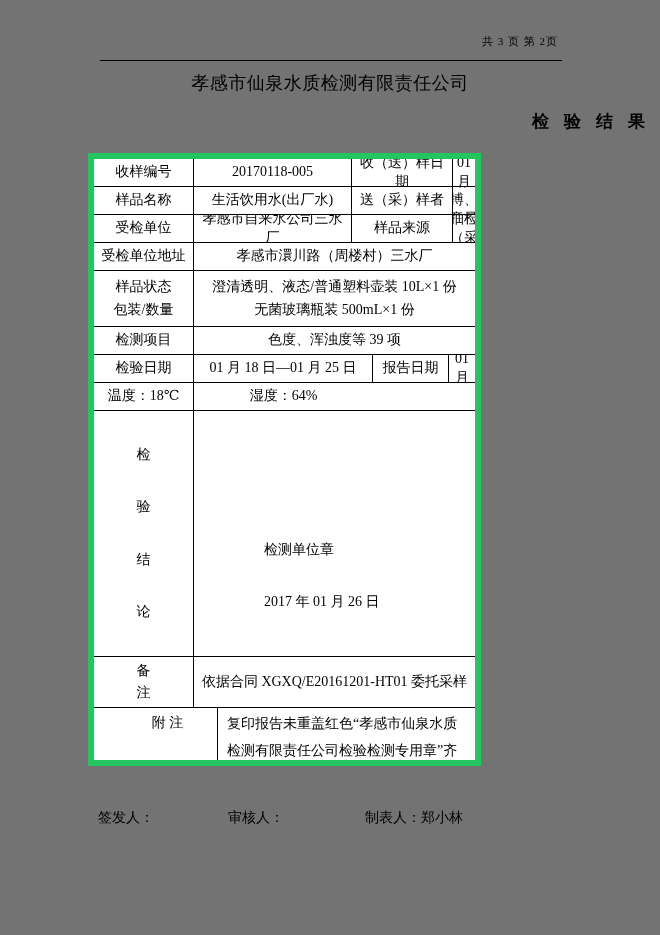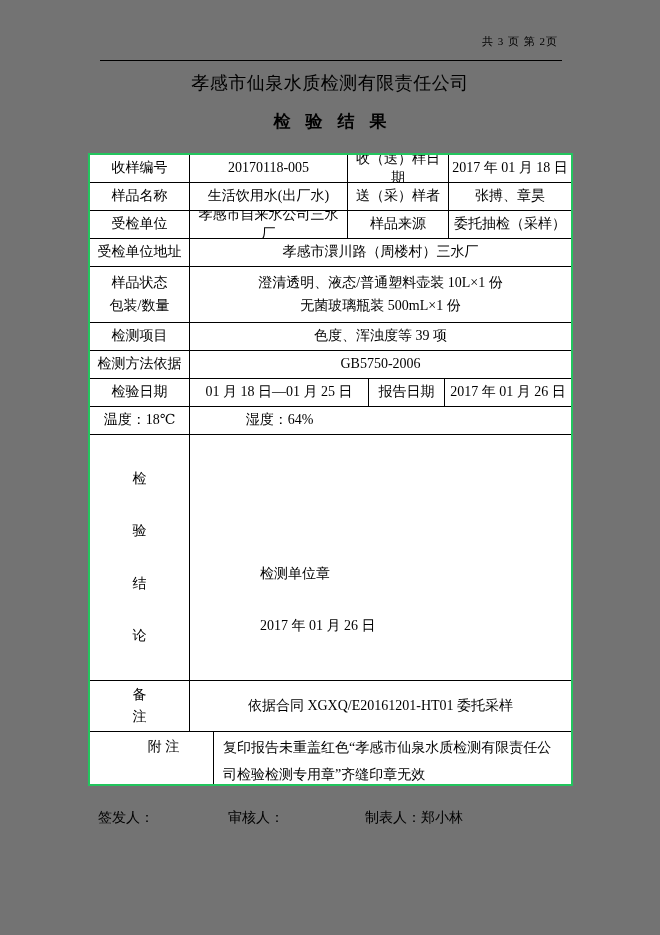--- a/index.html
+++ b/index.html
@@ -13,28 +13,28 @@
   
   .page-info { position:absolute; top:34px; right:102px; font-size:11px; letter-spacing:1px; }
   .header-rule { position:absolute; top:60px; left:100px; width:462px; border-top:1.5px solid #000; }
 
   
   .company-title {
     position:absolute; top:71px; left:0; width:100%; text-align:center;
     font-size:18px; font-weight:normal; letter-spacing:0.5px;
   }
   .report-title {
-    position:absolute; top:110px; left:0; width:100%; text-align:center;
+    position:absolute; top:110px; left:0; width:100%; text-align:right;
     font-size:17px; font-weight:bold; letter-spacing:15px; padding-left:15px; box-sizing:border-box;
   }
 
   
   .tbl {
-    position:absolute; left:88px; top:153px; width:485px;
-    border:2px solid #22c55e; box-sizing:border-box; background:#fff;
+    position:absolute; left:88px; top:153px; width:393px;
+    border:6px solid #22c55e; box-sizing:border-box; background:#fff;
   }
   .row { display:grid; border-bottom:1px solid #000; }
   .row:last-child { border-bottom:none;padding-left:24px; }
   .cell {
     border-right:1px solid #000; box-sizing:border-box;
     display:flex; align-items:center; justify-content:center;
     text-align:center; font-size:14px; line-height:1.3; padding:0 2px;
     overflow:hidden;
   }
   .cell:last-child { border-right:none; }
@@ -122,24 +122,20 @@
         <span>澄清透明、液态/普通塑料壶装 10L×1 份</span>
         <span>无菌玻璃瓶装 500mL×1 份</span>
       </div>
     </div>
 
     <div class="row cols-b h-std">
       <div class="cell">检测项目</div>
       <div class="cell">色度、浑浊度等 39 项</div>
     </div>
 
-    <div class="row cols-b h-std">
-      <div class="cell">检测方法依据</div>
-      <div class="cell">GB5750-2006</div>
-    </div>
 
     <div class="row cols-c h-std">
       <div class="cell">检验日期</div>
       <div class="cell">01 月 18 日—01 月 25 日</div>
       <div class="cell">报告日期</div>
       <div class="cell">2017 年 01 月 26 日</div>
     </div>
 
     <div class="row cols-d h-std">
       <div class="cell">温度：18℃</div>

